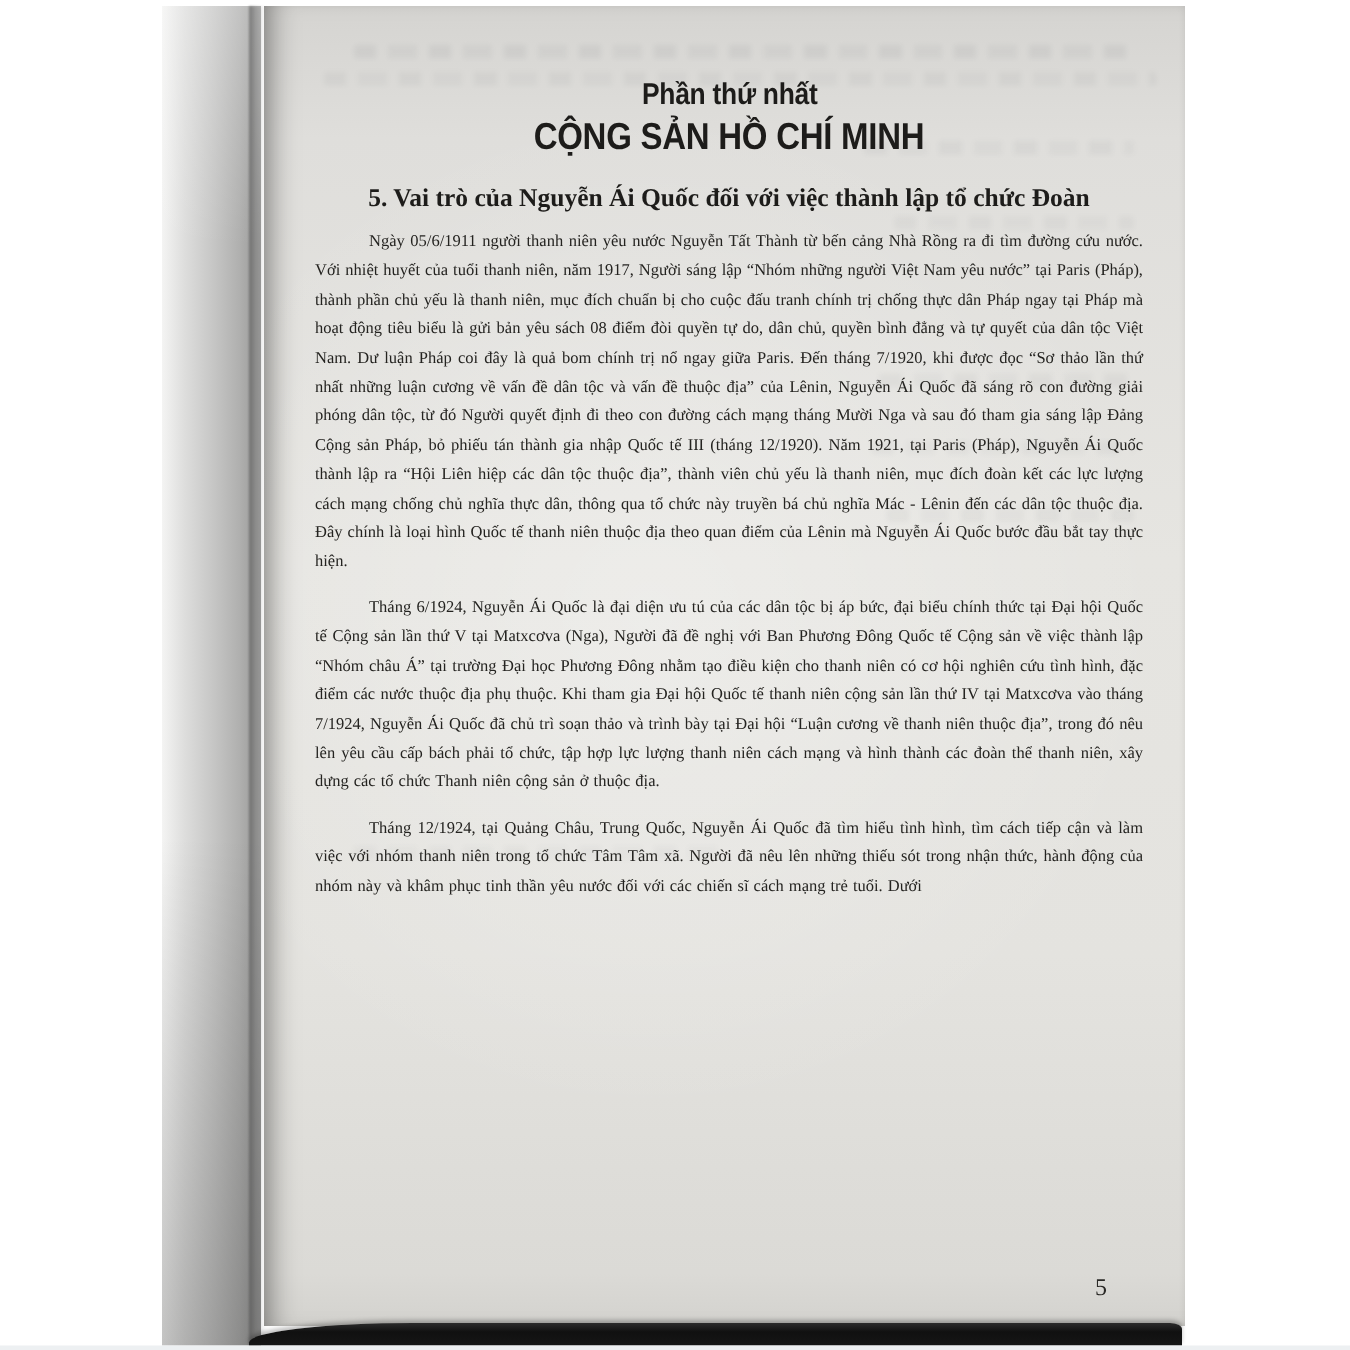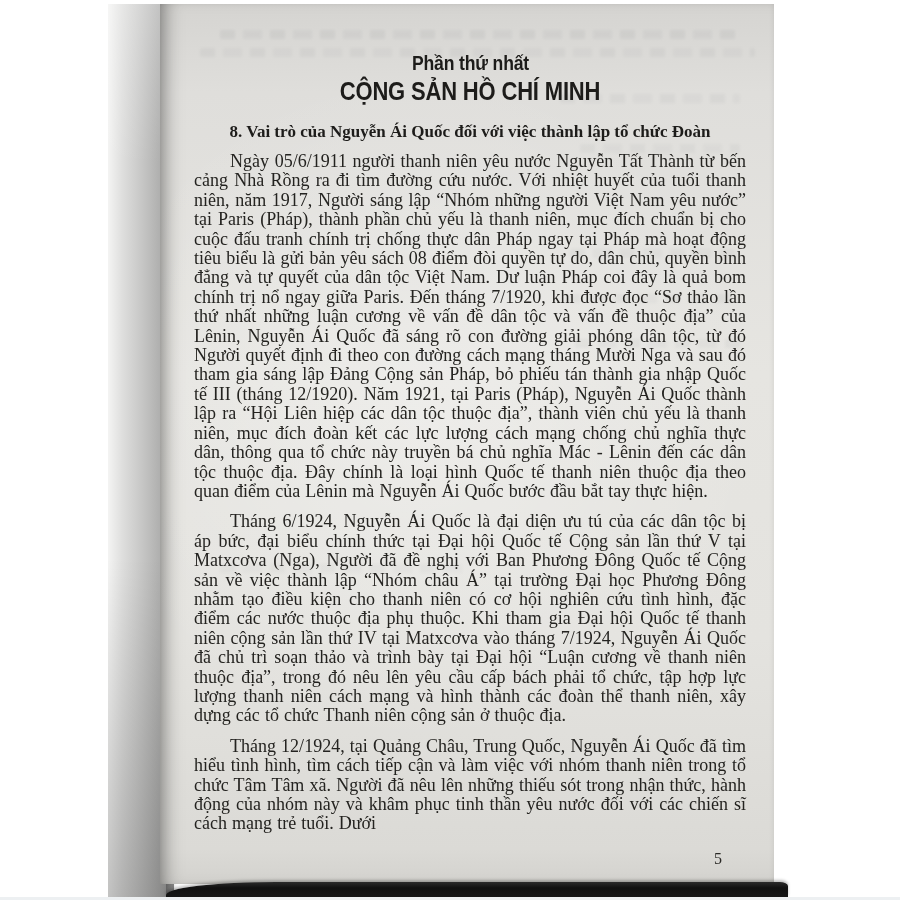--- a/index.html
+++ b/index.html
@@ -20,21 +20,21 @@
     background:linear-gradient(180deg,rgba(255,255,255,.25) 0%,rgba(0,0,0,0) 18%,rgba(0,0,0,0) 62%,rgba(0,0,0,.20) 100%);
   }
   .gutter-shadow{
     position:absolute;left:166px;top:4px;width:12px;height:893px;
     background:linear-gradient(90deg,rgba(70,70,70,.55) 0%,rgba(120,120,120,.30) 45%,rgba(200,200,200,.15) 80%,rgba(255,255,255,0) 100%);
     filter:blur(.6px);
   }
 
   
   .page{
-    position:absolute;left:160px;top:4px;width:614px;height:880px;
+    position:absolute;left:176px;top:4px;width:614px;height:880px;
     background:
       radial-gradient(80% 55% at 42% 46%, rgba(255,255,255,.30), rgba(255,255,255,0) 70%),
       linear-gradient(180deg,#d5d4d1 0%,#dfdedb 10%,#e6e5e1 42%,#e4e3df 72%,#dbdad6 96%,#d3d2ce 100%);
     box-shadow:inset 16px 0 20px -14px rgba(0,0,0,.50), inset -2px 0 6px -3px rgba(0,0,0,.12);
     color:#232220;
   }
 
   
   .ghost{
     position:absolute;height:9px;border-radius:2px;filter:blur(1.7px);opacity:.45;
@@ -48,21 +48,21 @@
   .sans-head{font-family:"Liberation Sans", sans-serif;font-weight:700;text-align:center;color:#1d1c1a;}
   .cond{display:inline-block;transform:scaleX(.88);transform-origin:center;letter-spacing:-.2px;white-space:nowrap;}
   .part-label{font-size:20px;line-height:26px;}
   .part-title{font-size:25px;line-height:30px;}
 
   .serif-head{font-family:"Liberation Serif", serif;font-weight:700;text-align:center;color:#1d1c1a;}
   .section-heading{font-size:21px;line-height:27px;margin-top:26px;letter-spacing:.2px;}
   .subsection-heading{font-size:17px;line-height:22px;margin-top:15px;margin-bottom:9px;}
 
   .body-text p{
-    margin:0 0 11px;font-size:18px;line-height:19.4px;
+    margin:0 0 11px;font-size:11px;line-height:19.4px;
     text-align:justify;text-indent:36px;color:#242320;
     word-spacing:.6px;
   }
 
   .page-number{
     position:absolute;right:52px;bottom:16px;
     font-size:16px;color:#2a2926;font-family:"Liberation Serif", serif;
   }
 
   
@@ -99,21 +99,21 @@
     <div class="content">
 
       <div class="sans-head part-label">
         <span class="cond">Phần thứ nhất</span>
       </div>
       <div class="sans-head part-title">
         <span class="cond">CỘNG SẢN HỒ CHÍ MINH</span>
       </div>
 
 
-      <div class="serif-head subsection-heading">8. Vai trò của Nguyễn Ái Quốc đối với việc thành lập tổ chức Đoàn</div>
+      <div class="serif-head subsection-heading">5. Vai trò của Nguyễn Ái Quốc đối với việc thành lập tổ chức Đoàn</div>
 
       <div class="body-text">
         <p>Ngày 05/6/1911 người thanh niên yêu nước Nguyễn Tất Thành từ bến cảng Nhà Rồng ra đi tìm đường cứu nước. Với nhiệt huyết của tuổi thanh niên, năm 1917, Người sáng lập “Nhóm những người Việt Nam yêu nước” tại Paris (Pháp), thành phần chủ yếu là thanh niên, mục đích chuẩn bị cho cuộc đấu tranh chính trị chống thực dân Pháp ngay tại Pháp mà hoạt động tiêu biểu là gửi bản yêu sách 08 điểm đòi quyền tự do, dân chủ, quyền bình đẳng và tự quyết của dân tộc Việt Nam. Dư luận Pháp coi đây là quả bom chính trị nổ ngay giữa Paris. Đến tháng 7/1920, khi được đọc “Sơ thảo lần thứ nhất những luận cương về vấn đề dân tộc và vấn đề thuộc địa” của Lênin, Nguyễn Ái Quốc đã sáng rõ con đường giải phóng dân tộc, từ đó Người quyết định đi theo con đường cách mạng tháng Mười Nga và sau đó tham gia sáng lập Đảng Cộng sản Pháp, bỏ phiếu tán thành gia nhập Quốc tế III (tháng 12/1920). Năm 1921, tại Paris (Pháp), Nguyễn Ái Quốc thành lập ra “Hội Liên hiệp các dân tộc thuộc địa”, thành viên chủ yếu là thanh niên, mục đích đoàn kết các lực lượng cách mạng chống chủ nghĩa thực dân, thông qua tổ chức này truyền bá chủ nghĩa Mác - Lênin đến các dân tộc thuộc địa. Đây chính là loại hình Quốc tế thanh niên thuộc địa theo quan điểm của Lênin mà Nguyễn Ái Quốc bước đầu bắt tay thực hiện.</p>
         <p>Tháng 6/1924, Nguyễn Ái Quốc là đại diện ưu tú của các dân tộc bị áp bức, đại biểu chính thức tại Đại hội Quốc tế Cộng sản lần thứ V tại Matxcơva (Nga), Người đã đề nghị với Ban Phương Đông Quốc tế Cộng sản về việc thành lập “Nhóm châu Á” tại trường Đại học Phương Đông nhằm tạo điều kiện cho thanh niên có cơ hội nghiên cứu tình hình, đặc điểm các nước thuộc địa phụ thuộc. Khi tham gia Đại hội Quốc tế thanh niên cộng sản lần thứ IV tại Matxcơva vào tháng 7/1924, Nguyễn Ái Quốc đã chủ trì soạn thảo và trình bày tại Đại hội “Luận cương về thanh niên thuộc địa”, trong đó nêu lên yêu cầu cấp bách phải tổ chức, tập hợp lực lượng thanh niên cách mạng và hình thành các đoàn thể thanh niên, xây dựng các tổ chức Thanh niên cộng sản ở thuộc địa.</p>
         <p>Tháng 12/1924, tại Quảng Châu, Trung Quốc, Nguyễn Ái Quốc đã tìm hiểu tình hình, tìm cách tiếp cận và làm việc với nhóm thanh niên trong tổ chức Tâm Tâm xã. Người đã nêu lên những thiếu sót trong nhận thức, hành động của nhóm này và khâm phục tinh thần yêu nước đối với các chiến sĩ cách mạng trẻ tuổi. Dưới</p>
       </div>
 
     </div>
 
     <div class="page-number">5</div>

